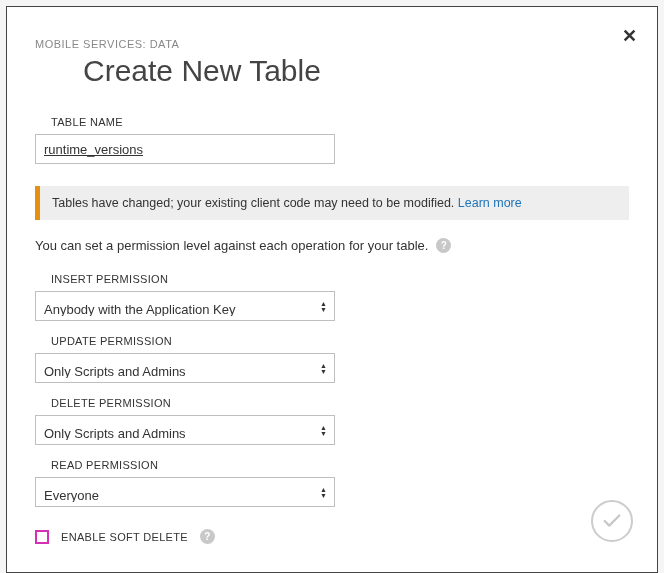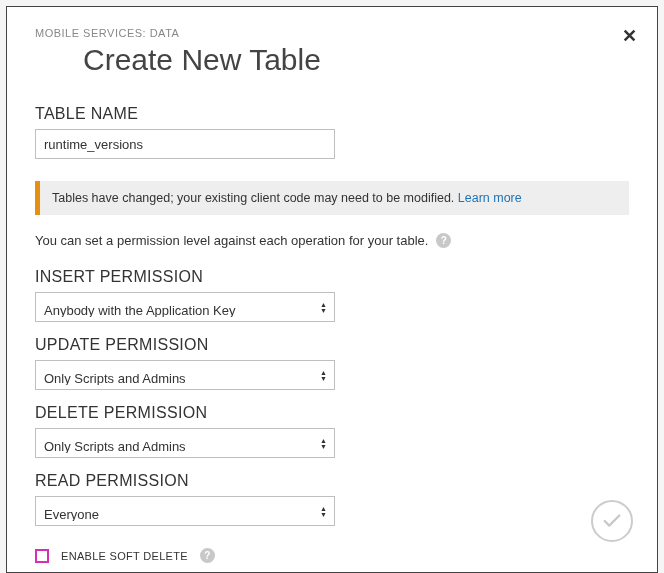--- a/index.html
+++ b/index.html
@@ -34,46 +34,48 @@
       font-size: 18px;
       color: #333;
       cursor: pointer;
       font-weight: bold;
       font-family: Arial, sans-serif;
     }
     .breadcrumb {
       font-size: 11px;
       letter-spacing: 0.5px;
       color: #888;
-      margin-top: 0;
+      margin-top: 11px;
       margin-bottom: 4px;
     }
     .title {
       font-size: 30px;
       font-weight: 300;
       color: #444;
       margin-bottom: 28px;
       margin-left: 48px;
     }
     .field-label {
-      font-size: 16px;
+      font-size: 11px;
       letter-spacing: 0.3px;
       color: #333;
       margin-bottom: 6px;
       text-transform: uppercase;
+      margin-left: 16px;
     }
     .text-input {
       width: 300px;
       height: 30px;
       border: 1px solid #bfbfbf;
       padding: 4px 8px;
       font-size: 13px;
       font-family: inherit;
       color: #333;
       outline: none;
+      text-decoration: underline;
     }
     .info-bar {
       display: flex;
       align-items: stretch;
       margin-top: 22px;
       margin-bottom: 18px;
       background: #eee;
       font-size: 12.5px;
       color: #333;
       text-align: right;

